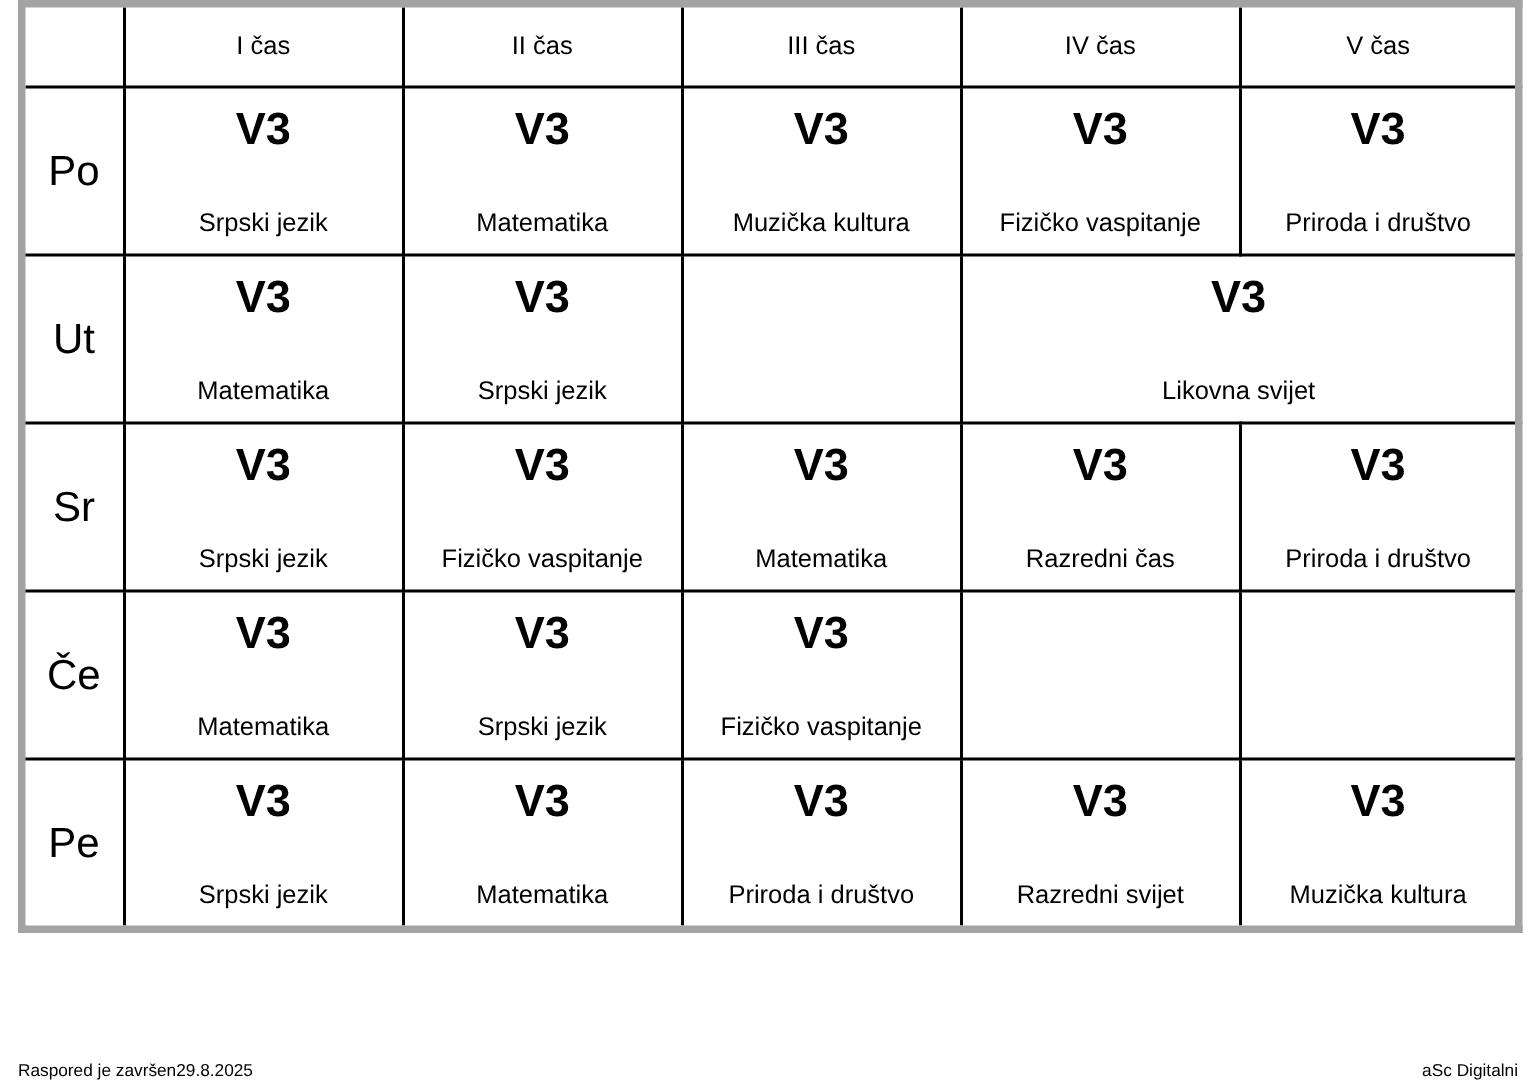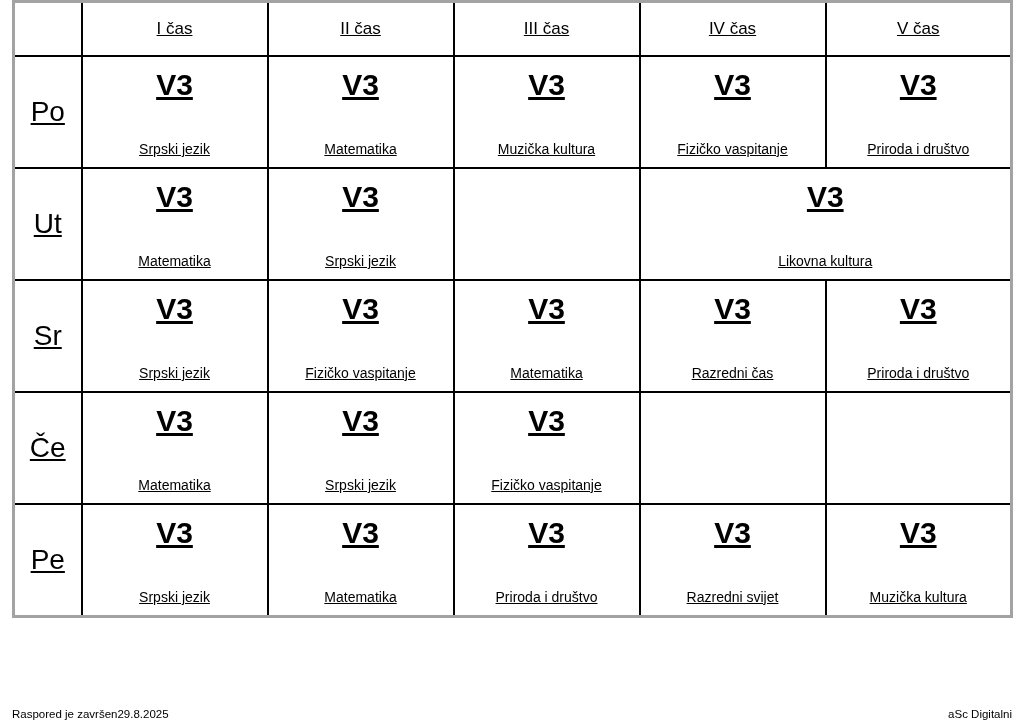--- a/index.html
+++ b/index.html
@@ -31,22 +31,21 @@
     letter-spacing: 0.2px;
   }
   .timetable-wrap {
     padding: 0 12px;
     box-sizing: border-box;
   }
   table.timetable {
     width: 1000px;
     border-collapse: collapse;
     table-layout: fixed;
-    border: 3px solid #a3a3a3;
-    text-decoration: underline;
+    border: 5px solid #a3a3a3;
   }
   table.timetable td, table.timetable th {
     border: 2px solid #000;
     padding: 0;
     text-align: center;
     vertical-align: middle;
     font-weight: normal;
   }
   .col-day { width: 68px; }
   .col-period { width: 186px; }
@@ -76,21 +75,21 @@
     height: 110px;
     box-sizing: border-box;
     padding: 12px 4px 10px 4px;
   }
   .lesson-class {
     font-size: 30px;
     font-weight: bold;
     line-height: 1.05;
   }
   .lesson-subject {
-    font-size: 14px;
+    font-size: 17px;
     line-height: 1.1;
   }
   td.empty .lesson-inner {
     visibility: hidden;
   }
   .footer {
     position: absolute;
     left: 0;
     right: 0;
     bottom: 2px;
@@ -181,21 +180,21 @@
           </td>
           <td class="lesson empty">
             <div class="lesson-inner">
               <div class="lesson-class"></div>
               <div class="lesson-subject"></div>
             </div>
           </td>
           <td class="lesson" colspan="2">
             <div class="lesson-inner">
               <div class="lesson-class">V3</div>
-              <div class="lesson-subject">Likovna kultura</div>
+              <div class="lesson-subject">Likovna svijet</div>
             </div>
           </td>
         </tr>
 
         <tr>
           <td class="day-cell">Sr</td>
           <td class="lesson">
             <div class="lesson-inner">
               <div class="lesson-class">V3</div>
               <div class="lesson-subject">Srpski jezik</div>

